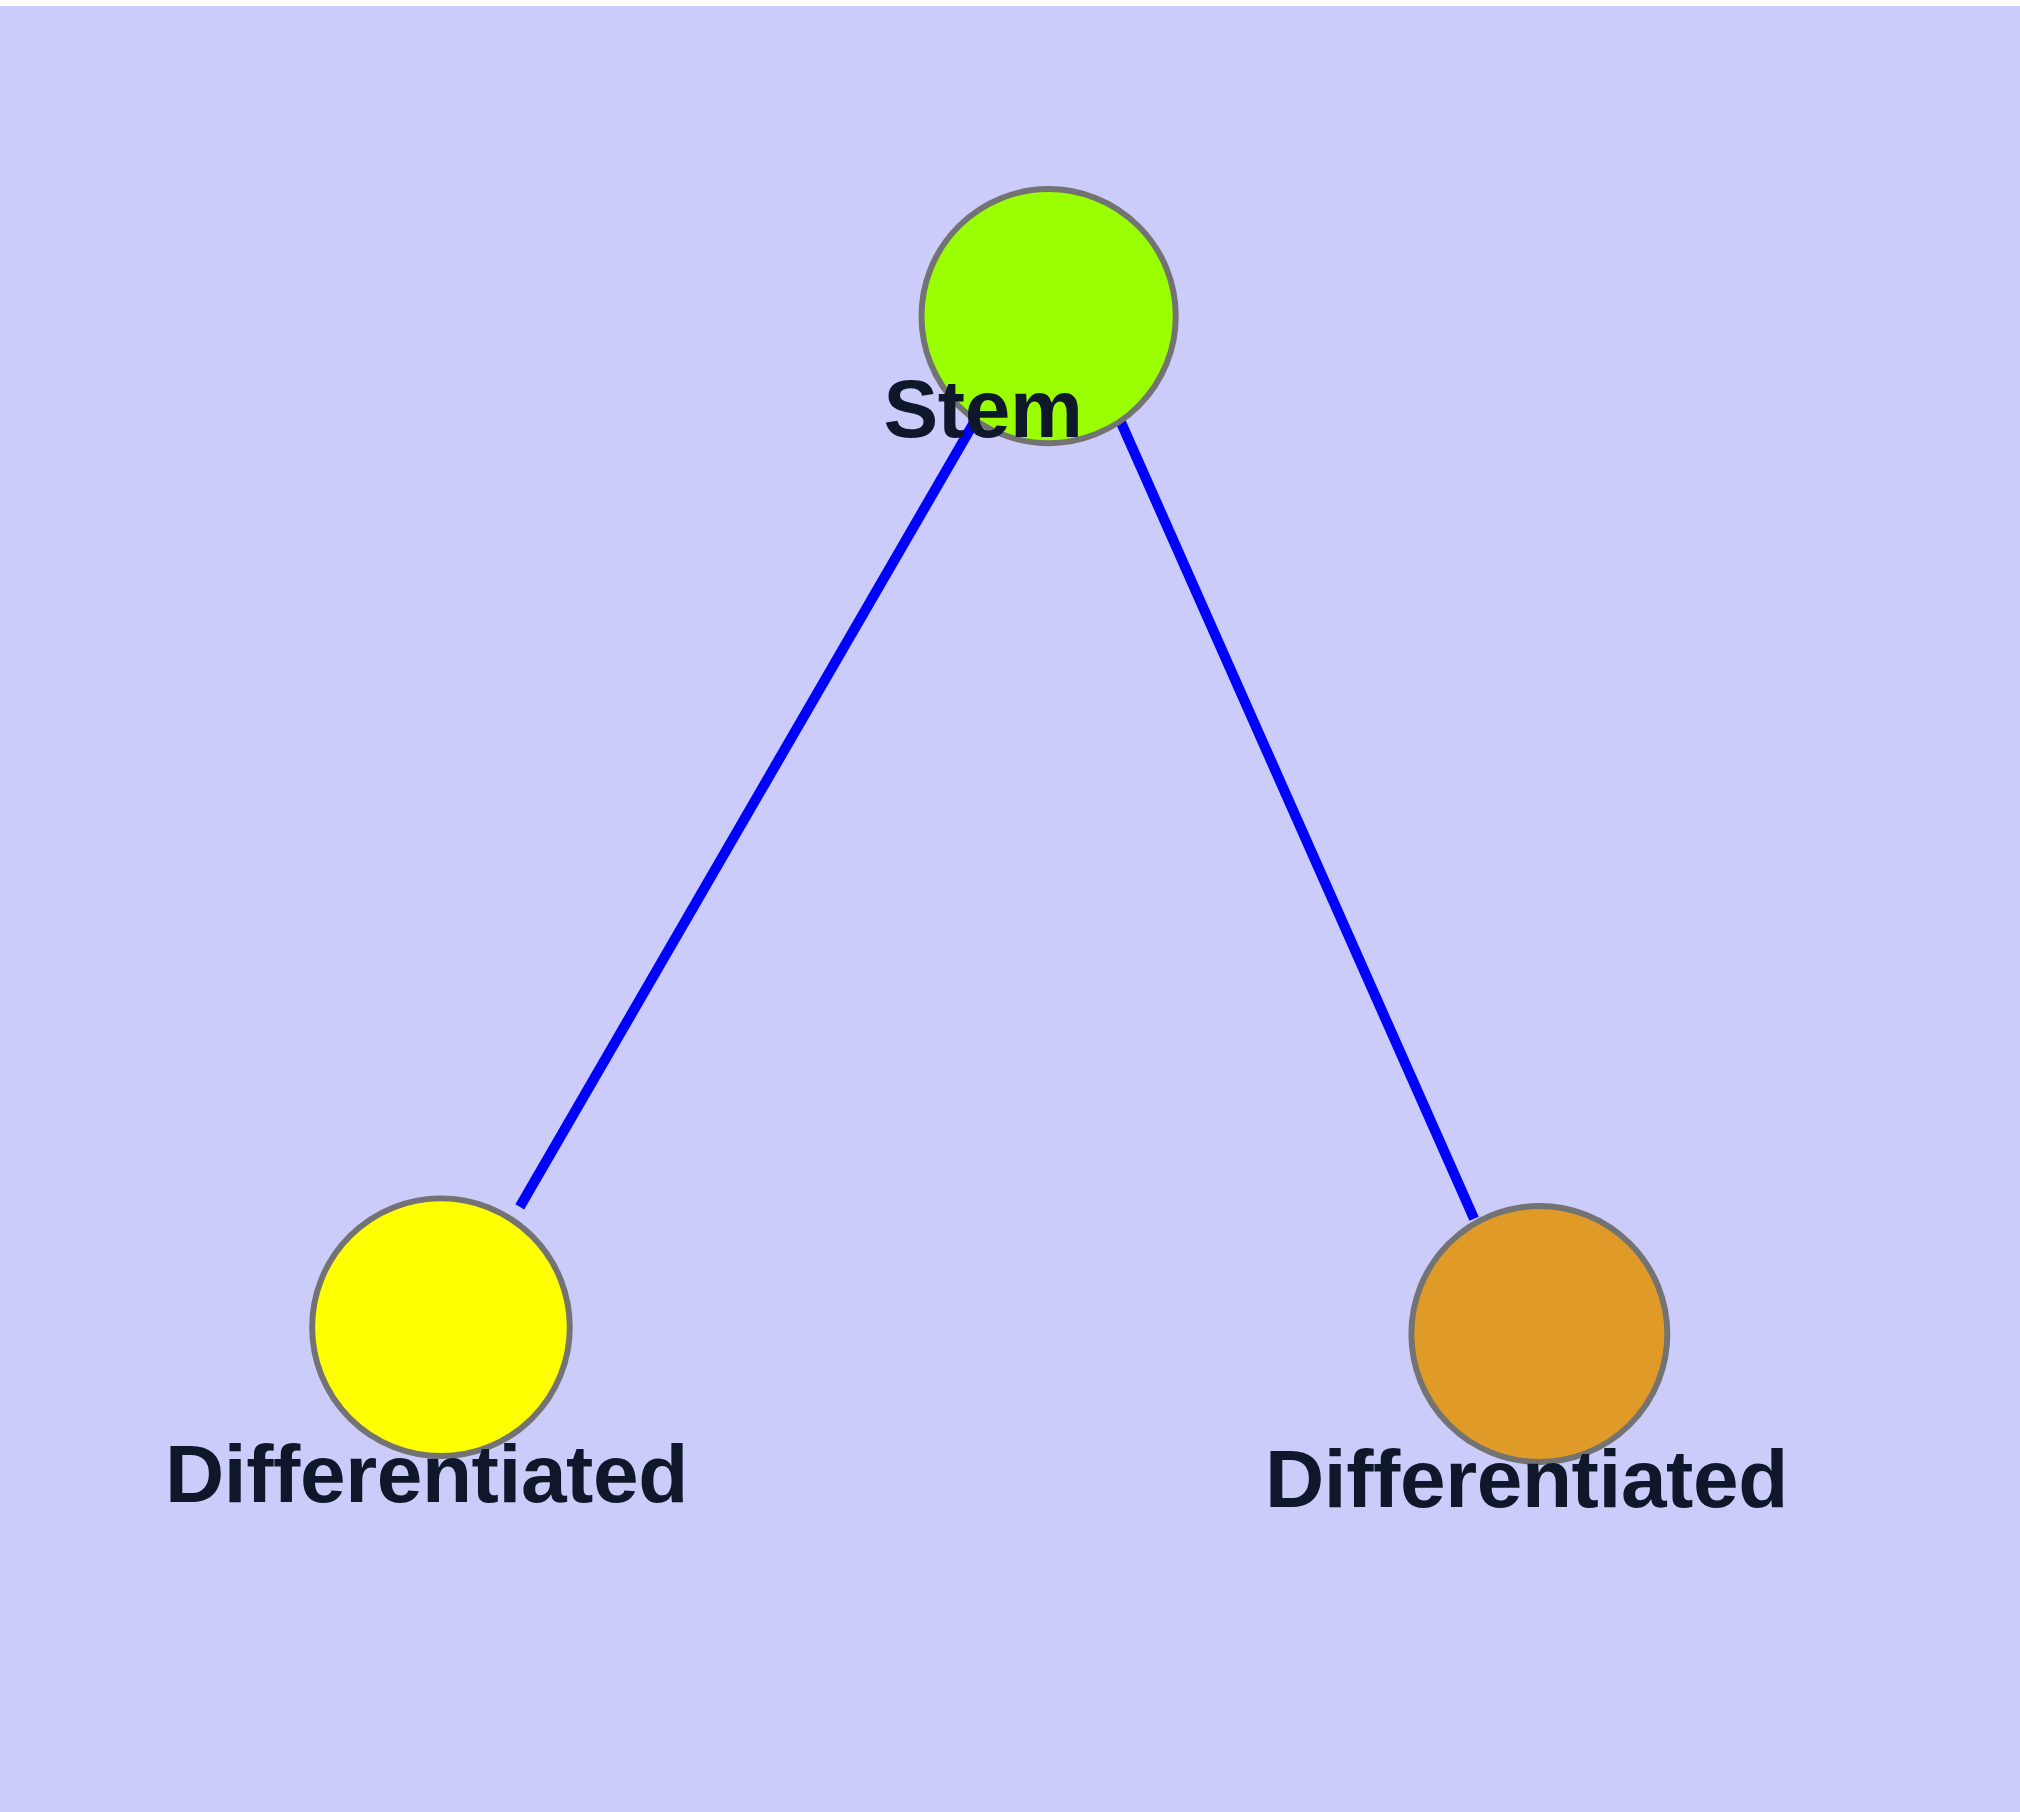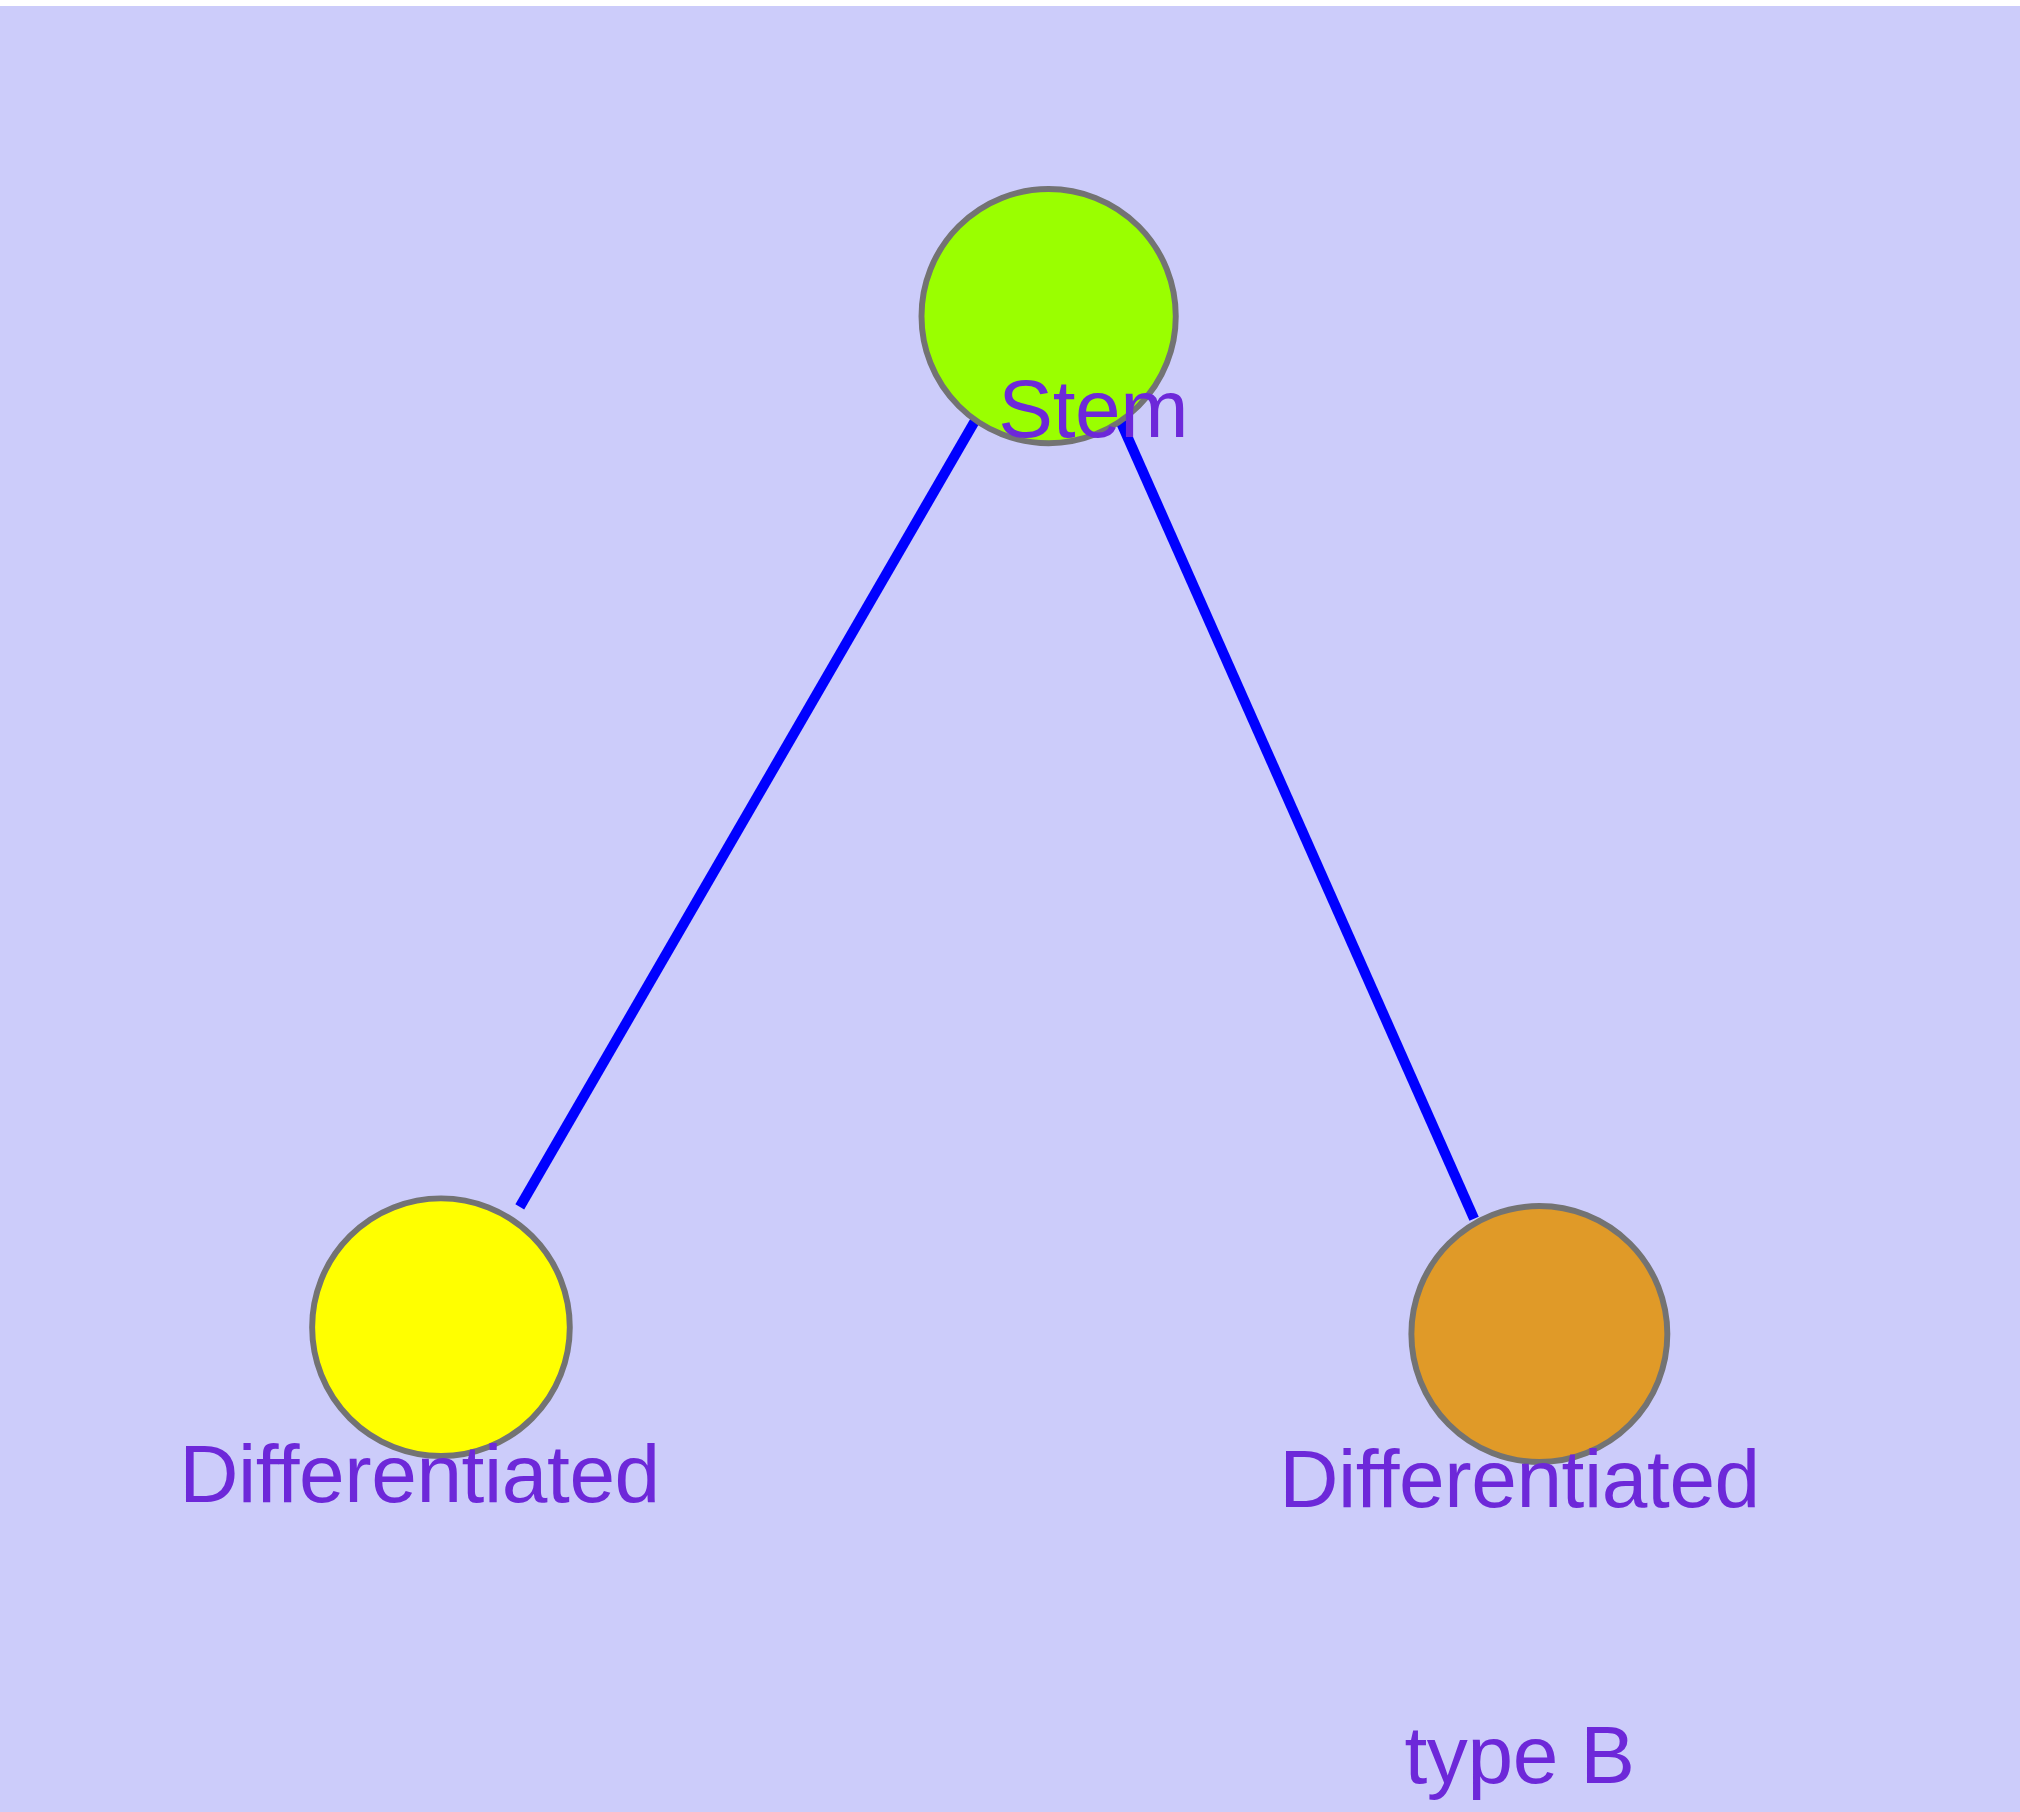--- a/index.html
+++ b/index.html
@@ -26,23 +26,22 @@
   }
   #graph-svg {
     position: absolute;
     left: 0;
     top: 0;
     width: 2021px;
     height: 1812px;
   }
   .node-label {
     position: absolute;
-    text-align: center;
-    color: #6d28d9;
-    font-weight: normal;
+    color: #0f172a;
+    font-weight: bold;
     font-size: 82px;
     line-height: 92px;
     white-space: pre;
     letter-spacing: -0.4px;
     pointer-events: none;
   }
   .label-stem {
     left: 794px;
     top: 271px;
     width: 509px;
@@ -78,17 +77,16 @@
   <div class="node-label label-stem">
     <span>Stem</span>
   </div>
 
   <div class="node-label label-a">
     <div>Differentiated</div>
   </div>
 
   <div class="node-label label-b">
     <div>Differentiated</div>
-    <div>type B</div>
   </div>
 
 </div>
 
 
 </body></html>

